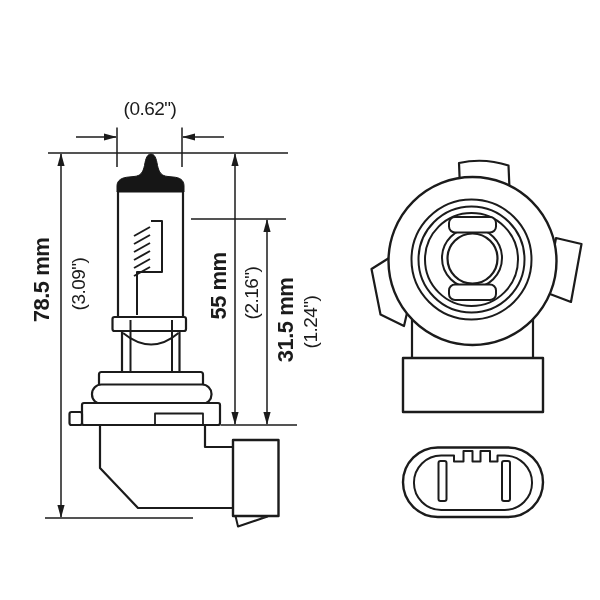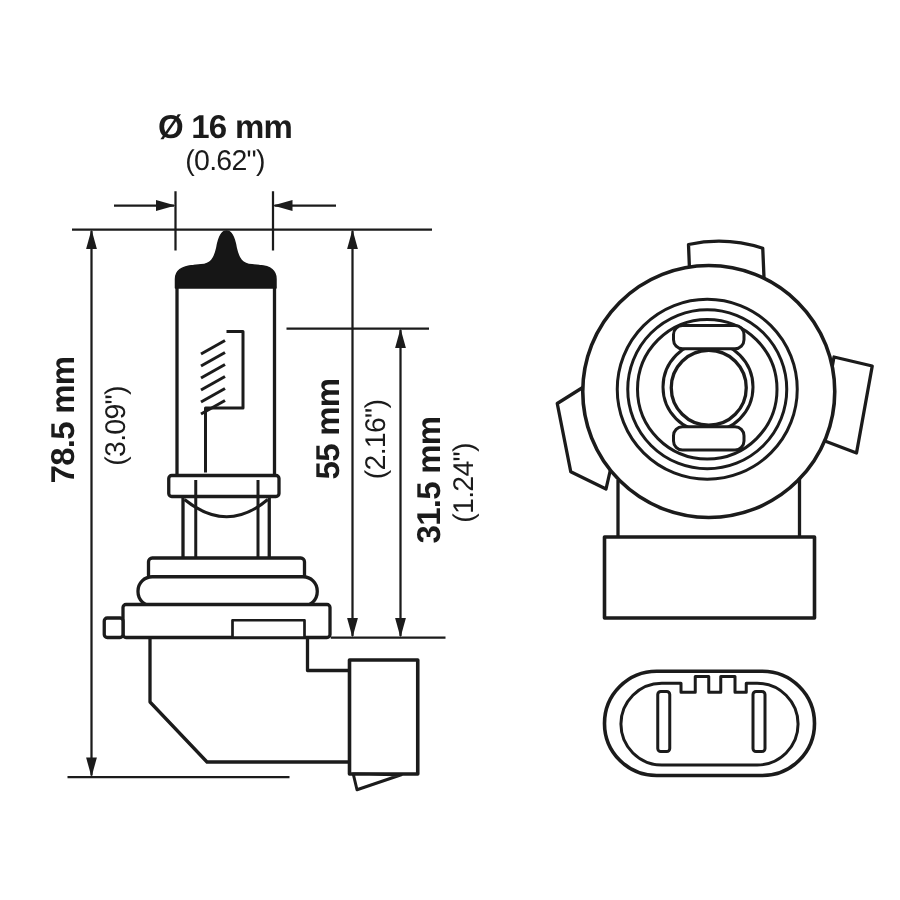--- a/index.html
+++ b/index.html
@@ -107,21 +107,20 @@
 
     <g>
       <rect x="403" y="447.5" width="140" height="69.5" rx="34.75" style="fill:#ffffff;stroke-width:2.4;"></rect>
       <path style="stroke-width:2;" d="M441.2,455.5 H454 V461.5 H463.5 V451 H472.5 V461.5 H480.5 V451 H490 V461.5 H497.5 V455.5 H504.8
            A27.25,27.25 0 0 1 504.8,510 H441.2 A27.25,27.25 0 0 1 441.2,455.5 Z"></path>
       <rect x="438.5" y="461" width="8" height="40" rx="2" style="stroke-width:2;"></rect>
       <rect x="502" y="461" width="8" height="40" rx="2" style="stroke-width:2;"></rect>
     </g>
   </svg>
 
-  <div class="lbl metric" style="left:150px;top:85px;">Ø 16 mm</div>
   <div class="lbl imperial" style="left:150px;top:108px;">(0.62")</div>
 
   <div class="lbl metric v" style="left:42px;top:280px;">78.5 mm</div>
   <div class="lbl imperial v" style="left:78px;top:284px;">(3.09")</div>
 
   <div class="lbl metric v" style="left:219px;top:286px;">55 mm</div>
   <div class="lbl imperial v" style="left:251px;top:293px;">(2.16")</div>
 
   <div class="lbl metric v" style="left:286px;top:320px;">31.5 mm</div>
   <div class="lbl imperial v" style="left:310px;top:322px;">(1.24")</div>

